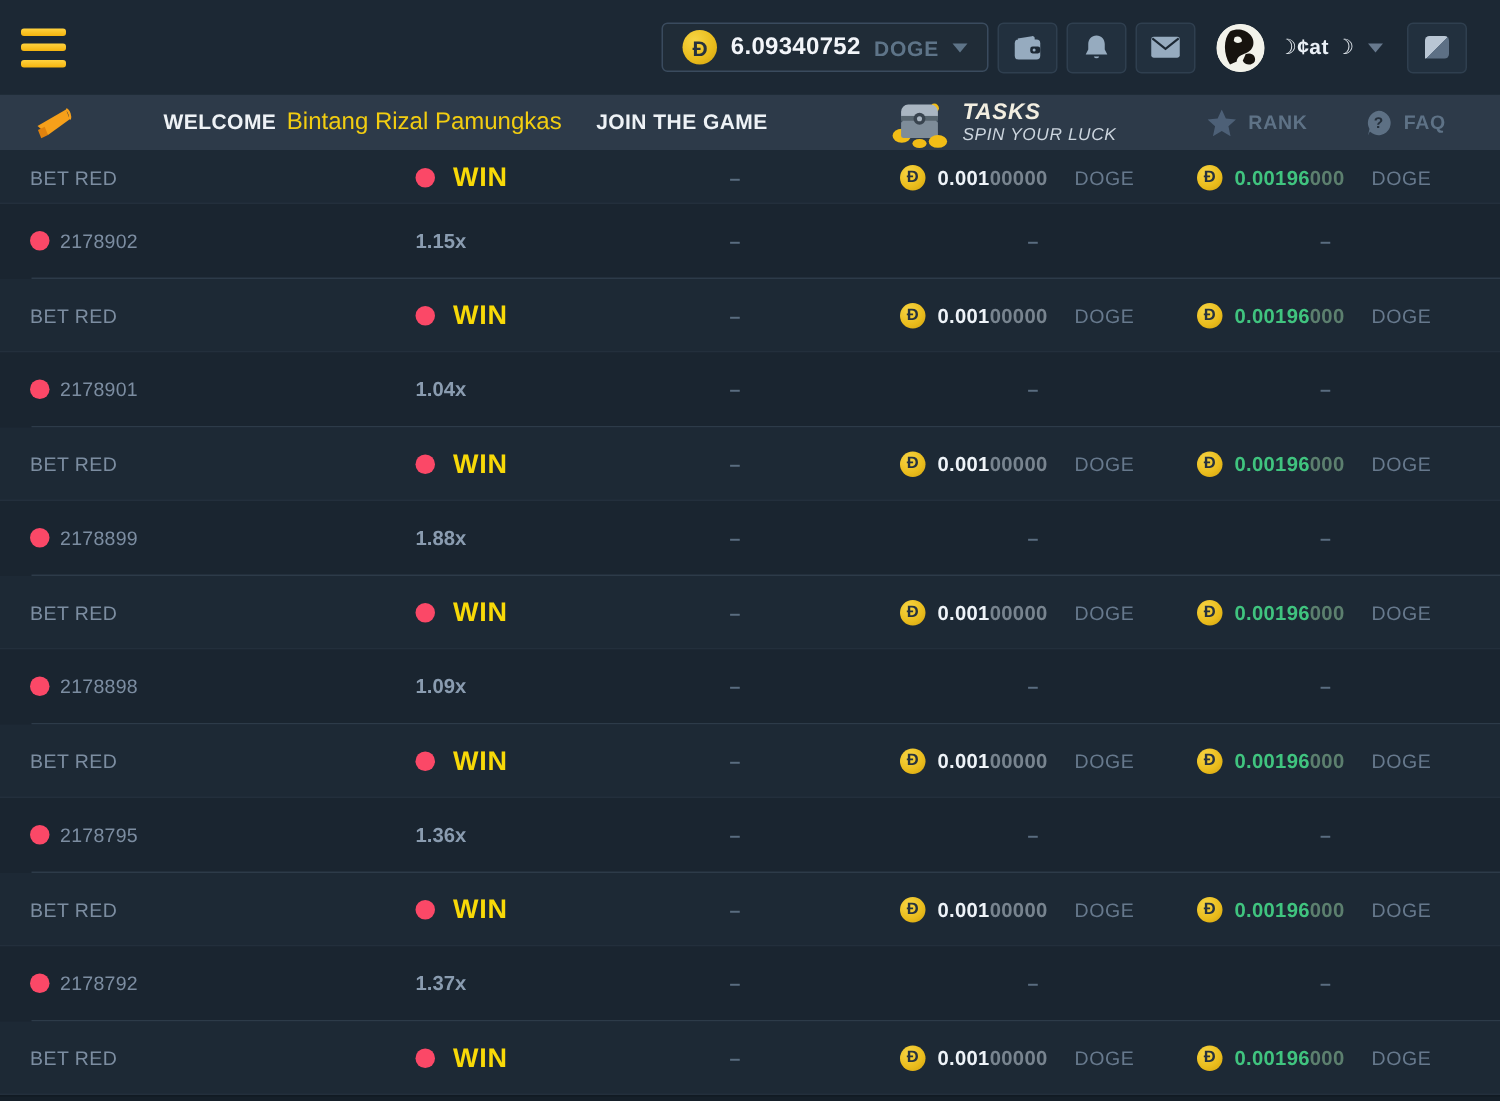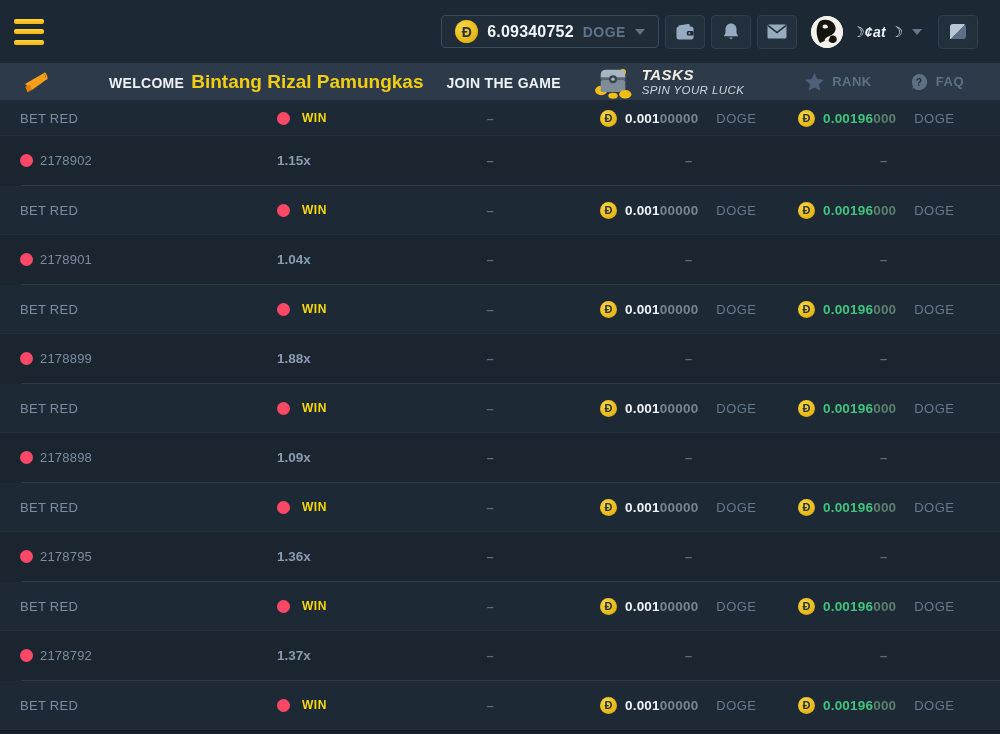--- a/index.html
+++ b/index.html
@@ -31,31 +31,31 @@
   .balance-cur { color:#5e7488; font-size:14px; font-weight:bold; letter-spacing:.5px; }
   .caret { width:0; height:0; border-left:5px solid transparent; border-right:5px solid transparent;
     border-top:6px solid #5e7488; display:inline-block; }
   .icon-btn {
     width:40px; height:34px; margin-left:6px; border:1px solid #2f3f4f; border-radius:4px;
     background:#22303e; display:flex; align-items:center; justify-content:center; cursor:pointer;
   }
   .icon-btn svg { display:block; }
   .profile { display:flex; align-items:center; margin-left:14px; cursor:pointer; }
   .avatar { width:32px; height:32px; border-radius:50%; overflow:hidden; background:#f2f2ea; flex:0 0 auto; }
-  .profile-name { color:#eaf0f6; font-size:14px; font-weight:bold; margin:0 9px 0 9px; letter-spacing:.3px;font-style:italic; }
+  .profile-name { color:#eaf0f6; font-size:14px; font-weight:bold; margin:0 9px 0 9px; letter-spacing:.3px; }
   .profile .caret { border-top-color:#67798d; }
   .chat-btn { margin-left:16px; }
   .chat-glyph { width:16px; height:15px; border-radius:3px 3px 3px 0;
     background:linear-gradient(135deg,#b9c6d4 50%,#5d7085 50%); }
   
   .banner { height:37px; background:#2d3a49; display:flex; align-items:center; padding:0 36px 0 22px; }
   .megaphone { flex:0 0 auto; }
   .welcome-text { margin-left:45px; display:flex; align-items:baseline; gap:7px; white-space:nowrap; }
   .welcome-prefix,.welcome-suffix { color:#eef2f6; font-size:14px; font-weight:bold; letter-spacing:.3px;margin-left:16px; }
-  .welcome-name { color:#f2cd11; font-size:19px; font-weight:bold; }
+  .welcome-name { color:#f2cd11; font-size:16px; font-weight:normal; }
   .banner-right { margin-left:auto; display:flex; align-items:center; }
   .tasks { display:flex; align-items:center; cursor:pointer; }
   .tasks-text { margin-left:10px; font-style:italic; line-height:1.15; }
   .tasks-title { color:#f2eee1; font-size:15px; font-weight:bold; letter-spacing:.5px; }
   .tasks-sub { color:#ccd5de; font-size:11.5px; letter-spacing:.4px; }
   .nav-link { display:flex; align-items:center; gap:8px; cursor:pointer; }
   .nav-link .label { color:#5e7286; font-size:13px; font-weight:bold; letter-spacing:.5px; }
   .rank { margin-left:61px; }
   .faq { margin-left:38px; }
   
@@ -76,21 +76,21 @@
   .c2 { padding-left:32px; }
   .c3 { justify-content:center; }
   .c4 { padding-left:45px; }
   .c5 { padding-left:43px; }
   .dot { width:13px; height:13px; border-radius:50%; background:#fb4867; flex:0 0 auto; }
   .row-id .dot { margin-right:7px; }
   .c2 .dot { margin-right:12px; }
   .id-text { color:#7c8da1; letter-spacing:.2px; }
   .bet-label { color:#7c8da1; letter-spacing:.3px; }
   .mult { color:#8a9cb0; font-weight:bold; font-size:13.5px; }
-  .win { color:#f8d908; font-weight:bold; font-size:12px; letter-spacing:.5px; }
+  .win { color:#f8d908; font-weight:bold; font-size:18px; letter-spacing:.5px; }
   .dash { color:#5a6d80; font-weight:bold; }
   .c4 .dash { margin-left:85px; }
   .c5 .dash { margin-left:82px; }
   .amount { gap:8px; }
   .amt { font-weight:bold; font-size:13.5px; letter-spacing:.2px; white-space:nowrap; }
   .amt .main-white { color:#eef3f8; }
   .amt .main-green { color:#40c47f; }
   .amt .zeros { color:#78848f; }
   .amt .zeros-green { color:#5c7f6e; }
   .cur { color:#67798d; font-size:13px; margin-left:10px; letter-spacing:.4px; }

